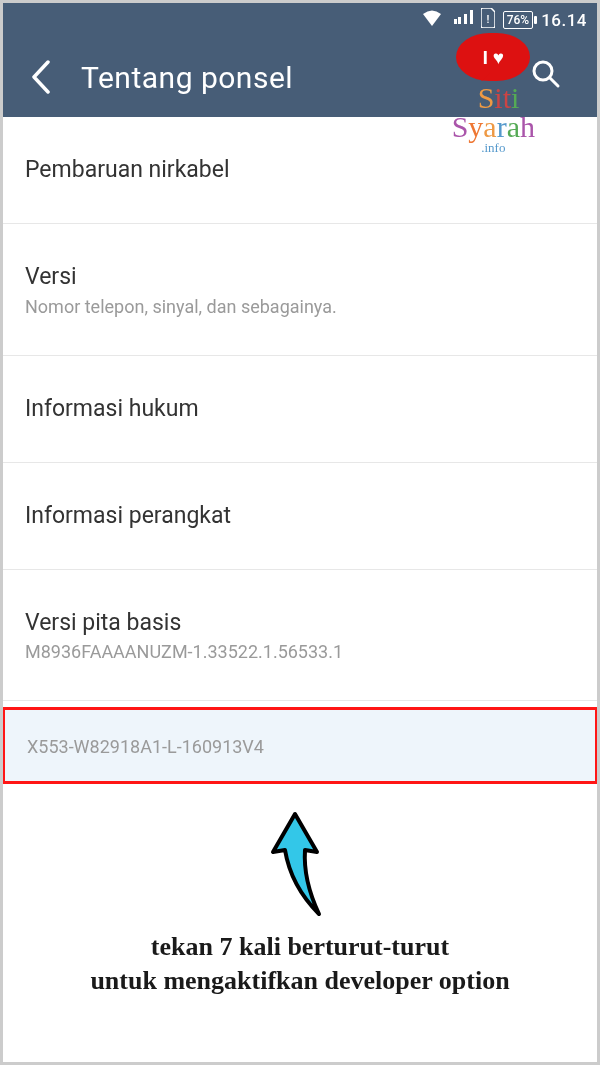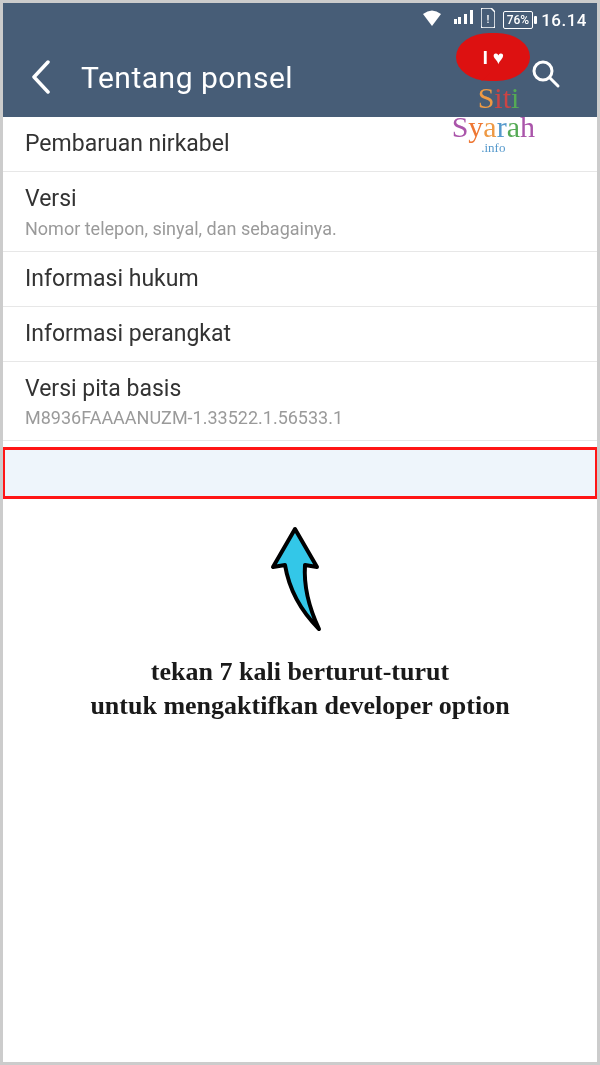--- a/index.html
+++ b/index.html
@@ -24,30 +24,30 @@
     .wm-bubble { position: relative; width: 74px; height: 48px; background: #d11; border-radius: 50% / 55%; display: flex; align-items: center; justify-content: center; color: #fff; font-weight: 700; font-size: 19px; margin: 0 auto 2px; }
     .wm-bubble::after { content: ""; position: absolute; bottom: -8px; left: 18px; border: 8px solid transparent; border-top-color: #d11; }
     .wm-name1 { font-family: "Comic Sans MS", cursive; font-size: 30px; line-height: 1; margin-left: 26px; }
     .wm-name1 .c1 { color: #e94; } .wm-name1 .c2 { color: #c44; } .wm-name1 .c3 { color: #c44; } .wm-name1 .c4 { color: #5a5; }
     .wm-name2 { font-family: "Comic Sans MS", cursive; font-size: 30px; line-height: .95; }
     .wm-name2 .d1 { color: #a5a; } .wm-name2 .d2 { color: #e73; } .wm-name2 .d3 { color: #e94; } .wm-name2 .d4 { color: #59c; } .wm-name2 .d5 { color: #5a5; } .wm-name2 .d6 { color: #a5a; }
     .wm-info { font-family: "Comic Sans MS", cursive; font-size: 13px; color: #59c; text-align: center; margin-top: -2px; }
 
     
     .list { background: #fff; }
-    .item { padding: 12px 22px; border-bottom: 1px solid #e7e7e7; }
+    .item { padding: 38px 22px; border-bottom: 1px solid #e7e7e7; }
     .item-title { font-size: 23px; color: #333; line-height: 1.3; }
     .item-sub { font-size: 18px; color: #9a9a9a; margin-top: 4px; }
 
     
     .item.hl { background: #eef5fb; border: 3px solid #ff1515; margin: 6px -1px 0 -1px; padding: 22px 22px 24px; }
 
     
     .arrow-wrap { text-align: center; margin-top: 22px; }
-    .annot { text-align: center; font-family: "Comic Sans MS", "Segoe Script", cursive; font-size: 26px; font-weight: 700; color: #1a1a1a; line-height: 1.3; padding: 0 10px; margin-top: 10px; }
+    .annot { text-align: center; font-family: "Comic Sans MS", "Segoe Script", cursive; font-size: 26px; font-weight: 700; color: #1a1a1a; line-height: 1.3; padding: 0 10px; }
   </style>
 </head>
 <body>
 
 <div class="frame">
 
   <div class="statusbar">
     <span class="sb-icon">
       <svg width="22" height="18" viewBox="0 0 22 18">
           <path d="M11 17 L2 5 Q11 -2 20 5 Z" fill="#fff"></path>
@@ -104,20 +104,21 @@
       <div class="item-title">Informasi hukum</div>
     </div>
     <div class="item">
       <div class="item-title">Informasi perangkat</div>
     </div>
     <div class="item">
       <div class="item-title">Versi pita basis</div>
       <div class="item-sub">M8936FAAAANUZM-1.33522.1.56533.1</div>
     </div>
     <div class="item hl">
+      <div class="item-sub">X553-W82918A1-L-160913V4</div>
     </div>
   </div>
 
   <div class="arrow-wrap">
     <svg width="90" height="120" viewBox="0 0 90 120">
       <defs>
         <path id="arrp" d="M40 8 L18 46 L30 44 Q36 80 64 108 Q48 74 50 44 L62 46 Z"></path>
       </defs>
       <use href="#arrp" fill="#33c7e8"></use>
       <use href="#arrp" fill="none" stroke="#000" stroke-width="4" stroke-linejoin="round"></use>

